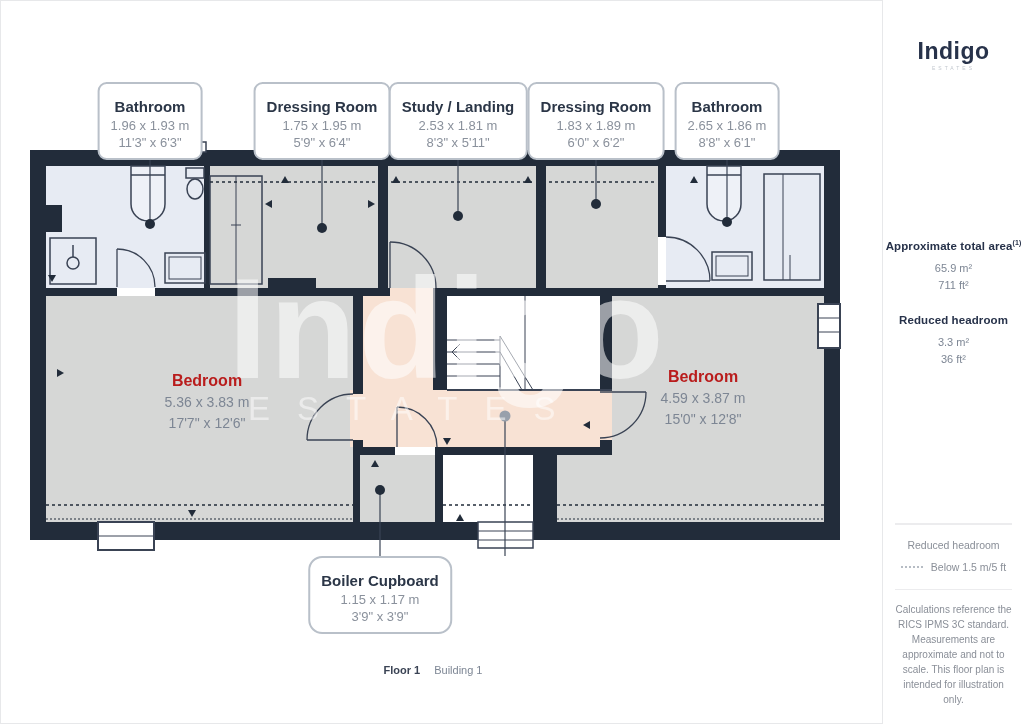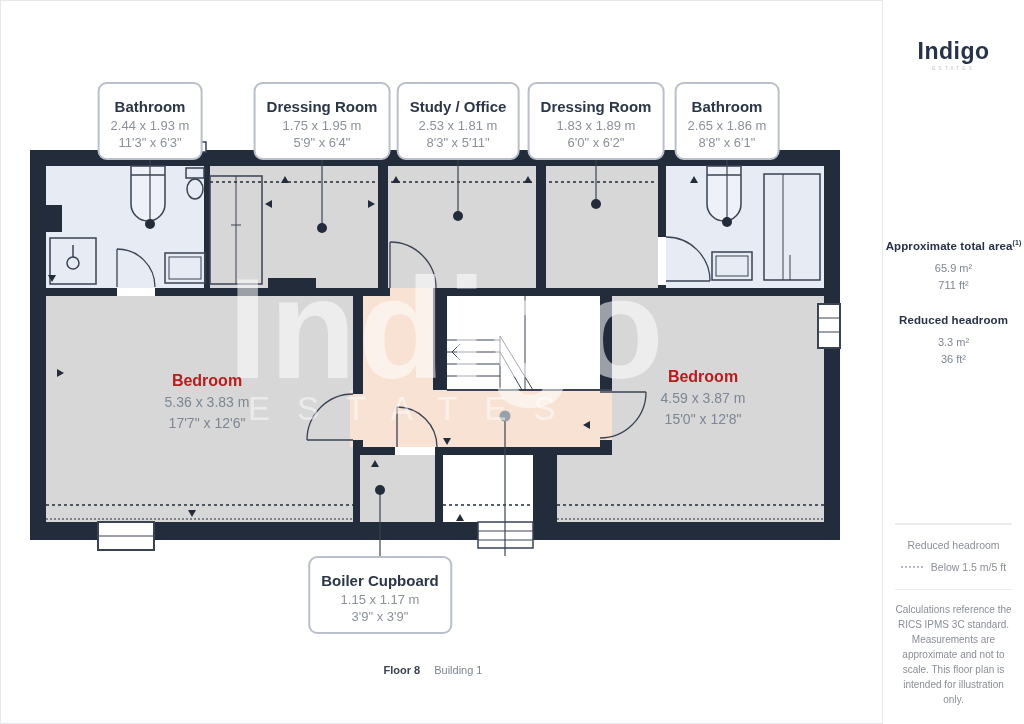--- a/index.html
+++ b/index.html
@@ -216,63 +216,63 @@
         <circle cx="380" cy="490" r="5" fill="#222c3a"></circle>
         <circle cx="505" cy="416" r="5.5" fill="#98a0ab"></circle>
       </g>
     </svg>
 
     <div class="watermark">Indigo</div>
     <div class="watermark-sub">ESTATES</div>
 
     <div class="label-box row-top" style="left:150px;">
       <div class="title">Bathroom</div>
-      <div class="dims">2.44 x 1.93 m</div>
+      <div class="dims">1.96 x 1.93 m</div>
       <div class="dims">11'3" x 6'3"</div>
     </div>
     <div class="label-box row-top" style="left:322px;">
       <div class="title">Dressing Room</div>
       <div class="dims">1.75 x 1.95 m</div>
       <div class="dims">5'9" x 6'4"</div>
     </div>
     <div class="label-box row-top" style="left:458px;">
-      <div class="title">Study / Office</div>
+      <div class="title">Study / Landing</div>
       <div class="dims">2.53 x 1.81 m</div>
       <div class="dims">8'3" x 5'11"</div>
     </div>
     <div class="label-box row-top" style="left:596px;">
       <div class="title">Dressing Room</div>
       <div class="dims">1.83 x 1.89 m</div>
       <div class="dims">6'0" x 6'2"</div>
     </div>
     <div class="label-box row-top" style="left:727px;">
       <div class="title">Bathroom</div>
       <div class="dims">2.65 x 1.86 m</div>
       <div class="dims">8'8" x 6'1"</div>
     </div>
 
-    <div class="label-box row-bottom" style="left:380px;">
+    <div class="label-box row-bottom" style="left:380px;border-radius:14px;">
       <div class="title">Boiler Cupboard</div>
       <div class="dims">1.15 x 1.17 m</div>
       <div class="dims">3'9" x 3'9"</div>
     </div>
 
     <div class="plan-room-label" style="left:207px;top:370px;">
       <div class="title">Bedroom</div>
       <div class="dims">5.36 x 3.83 m</div>
       <div class="dims">17'7" x 12'6"</div>
     </div>
     <div class="plan-room-label" style="left:703px;top:366px;">
       <div class="title">Bedroom</div>
       <div class="dims">4.59 x 3.87 m</div>
       <div class="dims">15'0" x 12'8"</div>
     </div>
 
     <div class="footer">
-      <span class="floor">Floor 8</span><span class="building">Building 1</span>
+      <span class="floor">Floor 1</span><span class="building">Building 1</span>
     </div>
   </div>
 
   <div class="sidebar">
     <div class="logo">
       <div class="logo-text">Indigo</div>
       <div class="logo-sub">ESTATES</div>
     </div>
 
     <div class="stats">

